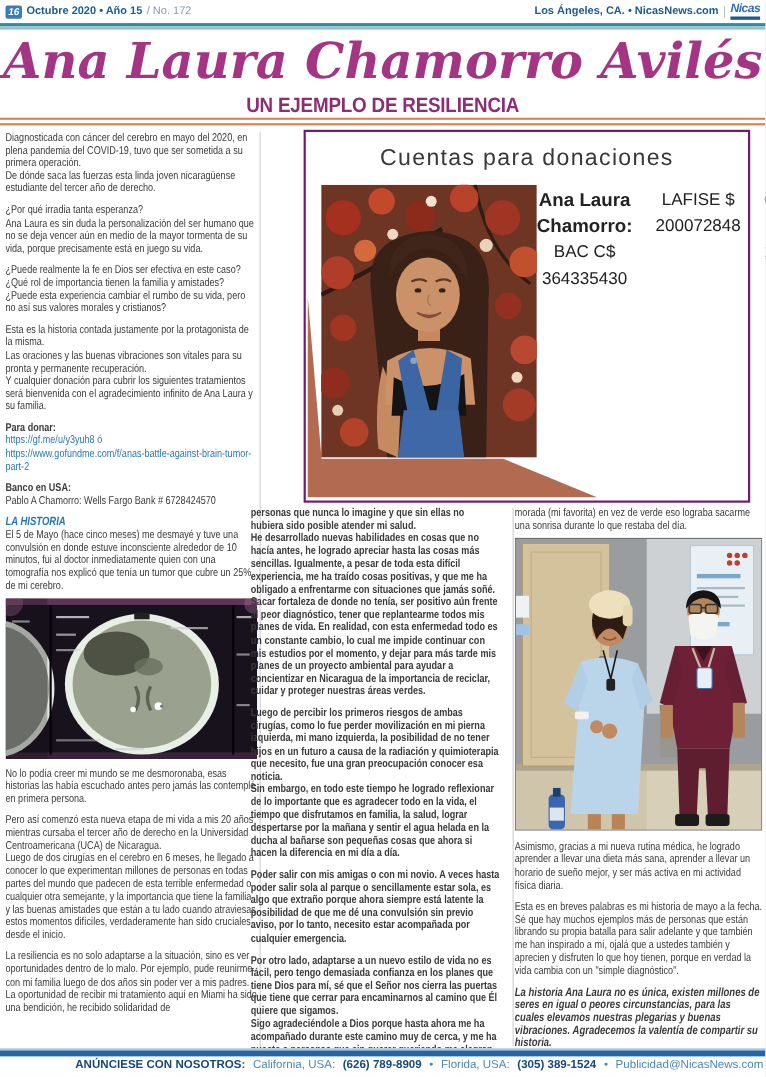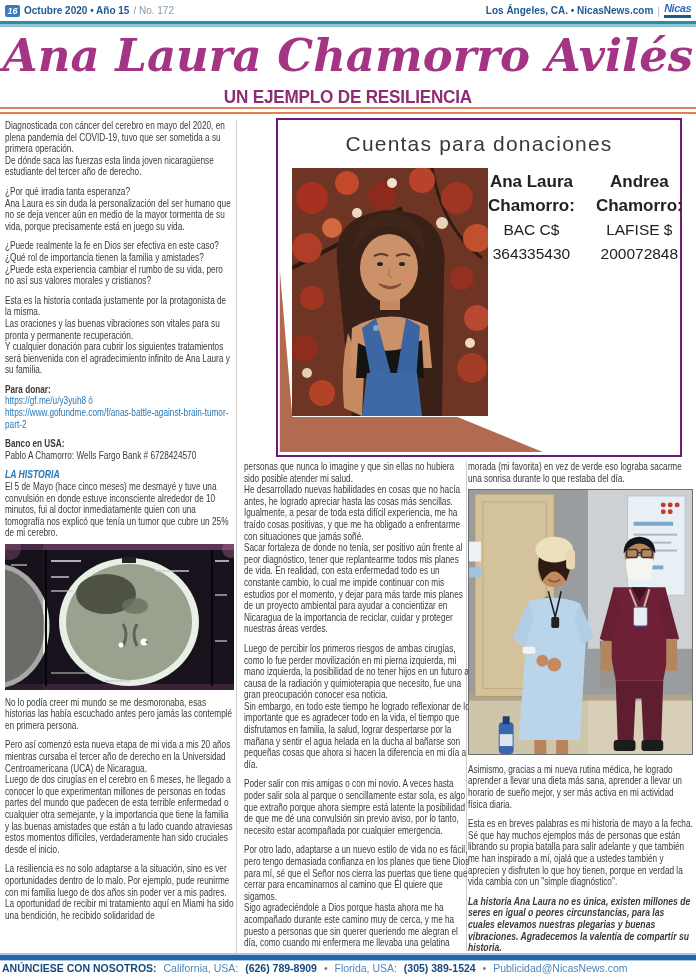--- a/index.html
+++ b/index.html
@@ -33,21 +33,21 @@
   
   .col{position:absolute;overflow:hidden;font-size:10.3px;line-height:11.6px;}
   .sq{width:125%;transform:scaleX(0.8);transform-origin:0 0;}
   p{margin:0;}
   .gap{margin-top:8px;}
   .bold{font-weight:bold;}
   .link{color:#2878b8;}
   .history-label{color:#2878b8;font-weight:bold;font-style:italic;font-size:10.8px;margin-top:8px;}
   .closing{font-weight:bold;font-style:italic;font-size:10.8px;}
   #left-col{left:5px;top:120px;width:229px;height:833px;}
-  #mid-col{left:244px;top:461px;width:226px;height:492px;}
+  #mid-col{left:228px;top:461px;width:226px;height:492px;font-weight:bold;}
   #right-col{left:468px;top:461px;width:225px;height:492px;}
   .vdiv{position:absolute;width:1px;background:#cfcfcf;}
   #vdiv1{left:236px;top:120px;height:833px;}
   #vdiv2{left:466px;top:461px;height:490px;}
   
   .ct-img{width:229px;height:146px;margin:5px 0 4px 0;box-shadow:0 0 0 1px #c9a0bc inset;}
   .hosp-img{width:225px;height:266px;margin:5px 0 6px 0;border:1px solid #6f6f6f;box-sizing:border-box;}
   
   #donation-box{position:absolute;left:240px;top:118px;width:406px;height:339px;
       border:2px solid #701a75;box-sizing:border-box;background:#fff;margin-left:36px;}
@@ -57,21 +57,21 @@
   .don-photo{position:absolute;left:14px;top:48px;width:196px;height:248px;}
   .don-accounts{position:absolute;left:210px;right:6px;top:50px;display:flex;flex-direction:row;
       gap:21px;text-align:center;color:#222;}
   .acc-name{font-weight:bold;font-size:17px;line-height:24px;}
   .acc-num{font-size:15.5px;line-height:24px;}
   .acc-line{font-size:15.5px;line-height:24px;white-space:nowrap;}
   
   .footer-bar{position:absolute;left:0;right:0;top:953px;}
   .footer-bar .f1{height:1.5px;background:#a9c7df;}
   .footer-bar .f2{height:5px;background:#2266a6;}
-  .footer-text{position:absolute;left:0;right:0;top:962px;text-align:left;font-size:10.5px;}
+  .footer-text{position:absolute;left:0;right:0;top:962px;text-align:right;font-size:10.5px;}
   .ft-dark{font-weight:bold;color:#16497d;}
   .ft-mid{color:#4e86ba;}
   .footer-text span{margin:0 2px;}
 </style>
 </head>
 <body>
 
 <div id="page">
 
   <div class="header-row">
@@ -214,21 +214,20 @@
       <ellipse cx="80" cy="110" rx="6" ry="4" fill="#d98a6a" opacity="0.5"></ellipse>
       <ellipse cx="116" cy="110" rx="6" ry="4" fill="#d98a6a" opacity="0.5"></ellipse>
       <path d="M87,116 q11,9 22,0 q-10,6 -22,0 Z" fill="#f4ece2" stroke="#8a4a38" stroke-width="1.5"></path>
     </svg>
     <div class="don-accounts">
       <div>
         <div class="acc-name">Ana Laura Chamorro:</div>
         <div class="acc-num">BAC C$ 364335430</div>
       </div>
       <div>
-        <div class="acc-name">Andrea Chamorro:</div>
         <div class="acc-num">LAFISE $ 200072848</div>
       </div>
       <div>
         <div class="acc-name">Claudia Aviles:</div>
         <div class="acc-num">BANPRO $ 15383441999271</div>
       </div>
       <div>
         <div class="acc-name">Cuenta USA:</div>
         <div class="acc-line"><span class="bold">Pablo A Chamorro</span><span>: Wells Fargo</span></div>
         <div class="acc-num">6728424570</div>

